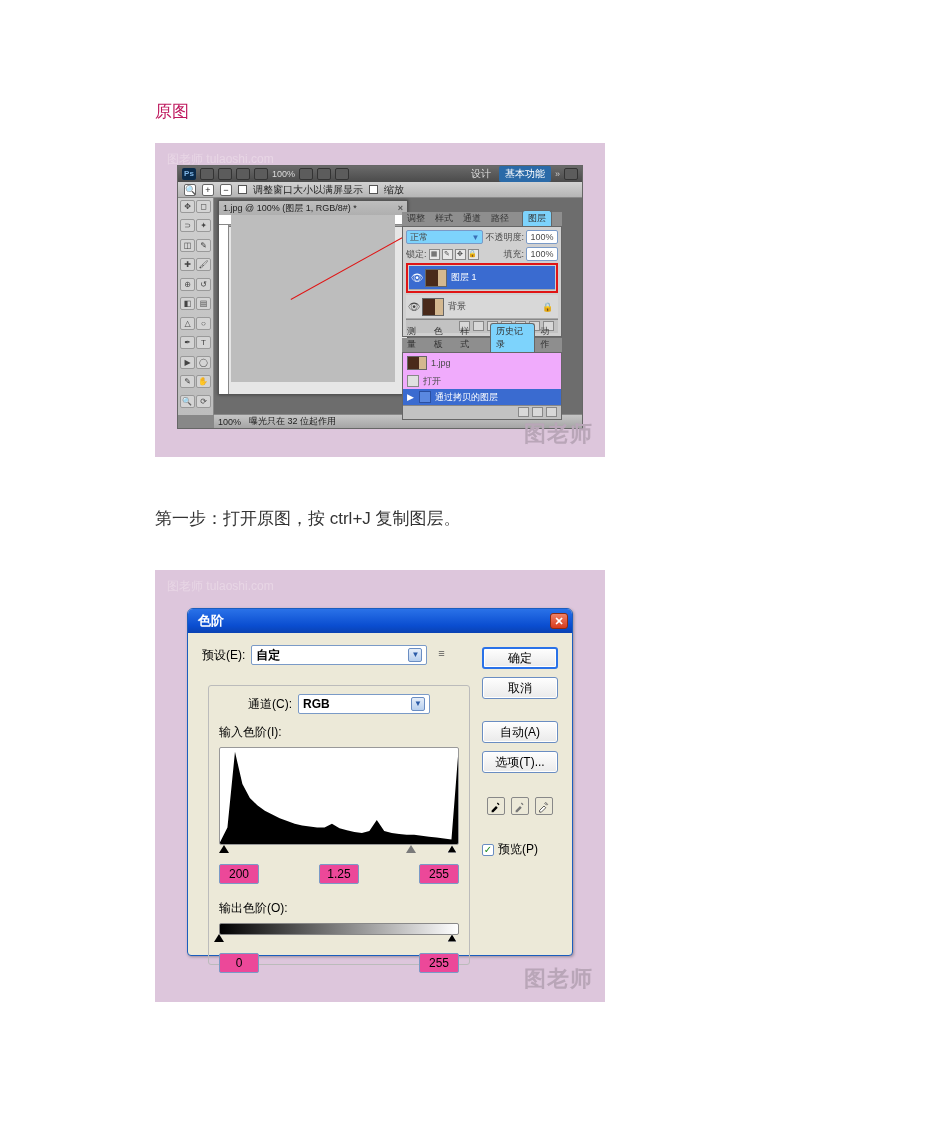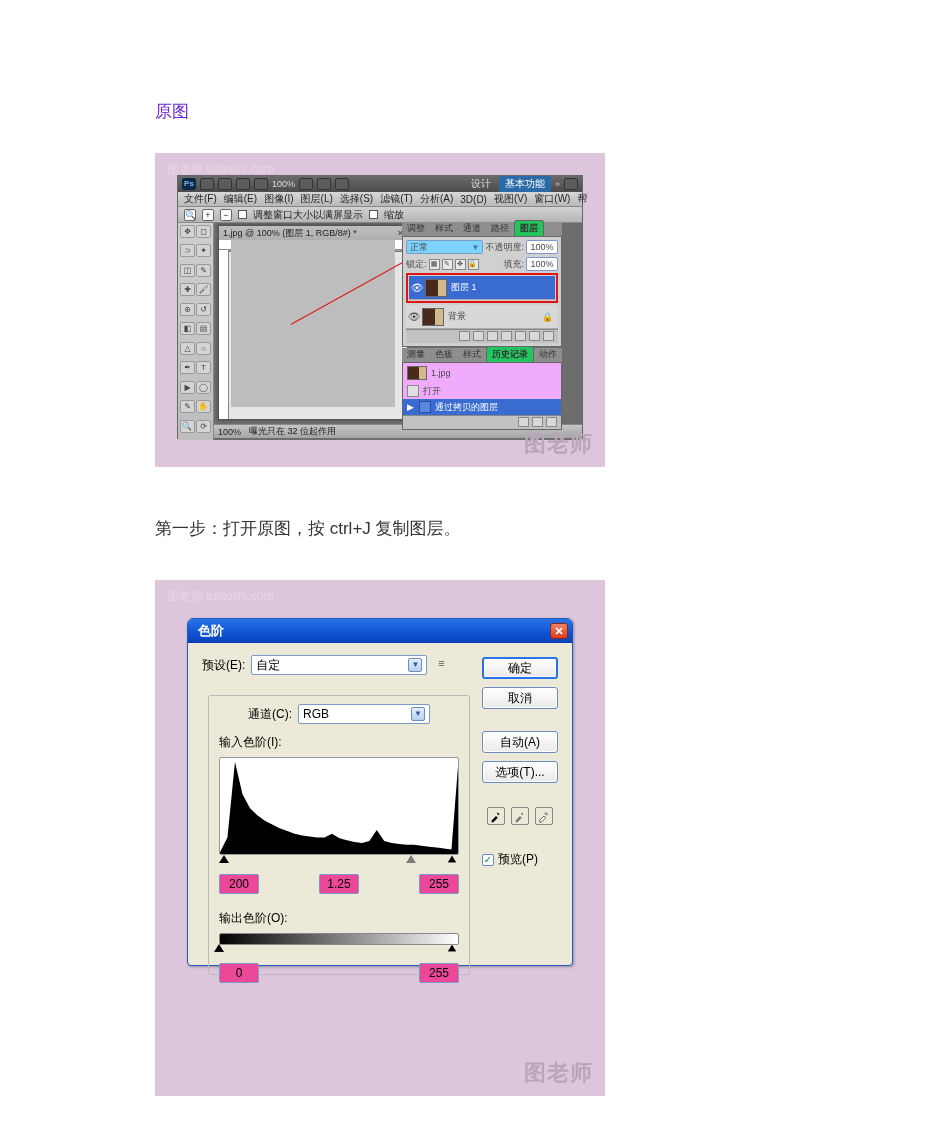--- a/index.html
+++ b/index.html
@@ -4,21 +4,21 @@
 <style>
   * { box-sizing: border-box; margin: 0; padding: 0; }
   body {
     background: #ffffff;
     font-family: "Microsoft YaHei", "SimSun", Arial, sans-serif;
     width: 945px;
     height: 1123px;
     position: relative;
   }
   .page-content { padding: 100px 155px 0 155px; }
-  .caption { font-size: 17px; color: #6d28d9; margin-bottom: 30px; }
+  .caption { font-size: 17px; color: #be185d; margin-bottom: 20px; }
   .step-text { font-size: 17px; color: #333; margin: 50px 0 40px 0; }
 
   
   .shot1 {
     width: 450px; height: 314px;
     background: #ddc6dc;
     position: relative;
     font-size: 10px;
     color: #4a4a4a;
   }
@@ -95,21 +95,21 @@
   .ps-red-arrow::after {
     content: ""; position: absolute; right: -3px; top: -3px;
     border: 3px solid transparent; border-left-color: #e01515;
   }
 
   .ps-statusbar { position: absolute; bottom: 0; left: 36px; right: 0; height: 14px; background: linear-gradient(#c5c5c5,#a5a5a5); display: flex; align-items: center; font-size: 9px; color: #222; padding: 0 4px; gap: 8px; border-top: 1px solid #888; }
   .ps-panel-in { position: absolute; top: 46px; left: 224px; width: 160px; font-size: 9px; }
 
   .panel-tabs { display: flex; background: #8e8e8e; height: 14px; align-items: flex-end; }
   .ptab { font-size: 9px; padding: 1px 5px; color: #333; }
-  .ptab.active { background: #22c55e; border: 1px solid #666; border-bottom: none; border-radius: 3px 3px 0 0; font-weight: bold; }
+  .ptab.active { background: #7dd3fc; border: 1px solid #666; border-bottom: none; border-radius: 3px 3px 0 0; font-weight: normal; margin-left: 8px; }
 
   .panel-body { background: #d0d0d0; border: 1px solid #666; padding: 3px; }
   .lay-opts { display: flex; align-items: center; gap: 2px; margin-bottom: 3px; }
   .lay-select { flex: 1; height: 14px; background: #7dd3fc; border: 1px solid #7a9ac7; font-size: 9px; padding: 0 3px; display: flex; align-items: center; justify-content: space-between; border-radius: 2px; }
   .lay-select .dd { color: #3a6fb5; font-size: 8px; }
   .lay-label { font-size: 9px; }
   .lay-pct { width: 32px; height: 14px; background: #fff; border: 1px solid #7a9ac7; font-size: 9px; text-align: center; line-height: 12px; border-radius: 2px; }
 
   .lay-lockrow { display: flex; align-items: center; gap: 2px; font-size: 9px; margin-bottom: 2px; }
   .lock-ico { width: 11px; height: 11px; border: 1px solid #888; background: #e8e8e8; font-size: 7px; text-align: center; }
@@ -136,21 +136,21 @@
   .hist-row.sel .hist-ico { background: #5a88e0; border-color: #2a4fa0; }
 
   
   .ps-right-bg {
     position: absolute; top: 22px; right: 22px; width: 42px; height: 264px;
     background: repeating-linear-gradient(90deg, #2b140a 0 10px, #5b2f18 10px 14px, #1a0c05 14px 18px);
   }
 
   
   .shot2 {
-    width: 450px; height: 516px;
+    width: 450px; height: 432px;
     background: #ddc6dc; position: relative;
     font-family: "SimSun", "Microsoft YaHei", Arial, sans-serif;
     font-size: 12px; color: #000;
   }
   .levels-dialog {
     position: absolute; top: 38px; left: 32px;
     width: 386px; height: 348px;
     background: #ece9d8;
     border: 1px solid #1b5dbd;
     border-radius: 6px 6px 4px 4px;
@@ -172,21 +172,21 @@
     color: #fff; font-size: 11px; text-align: center; line-height: 14px;
   }
   .dlg-body { padding: 12px 14px 10px 14px; position: relative; height: calc(100% - 24px); }
 
   .row-preset { display: flex; align-items: center; gap: 6px; margin-bottom: 14px; }
   .lbl { font-size: 12px; }
   .combo {
     flex: none; width: 176px; height: 20px;
     background: #fff; border: 1px solid #7a9ac7; border-radius: 2px;
     display: flex; align-items: center; justify-content: space-between;
-    padding: 0 4px; font-size: 12px;
+    padding: 0 4px; font-size: 12px; font-weight: bold;
   }
   .combo .dd {
     width: 14px; height: 14px; background: linear-gradient(#e6eef9,#b7cfee);
     border: 1px solid #6a8dc2; border-radius: 2px;
     color: #2a5aa7; font-size: 8px; text-align: center; line-height: 12px;
   }
   .mini-btn { width: 16px; height: 16px; text-align: center; font-size: 11px; color: #555; }
 
   .fieldset {
     position: absolute; left: 20px; top: 52px;
@@ -270,33 +270,20 @@
         <span class="tb-ico"></span>
         <span class="tb-ico"></span>
         <span class="tb-ico"></span>
         <span class="tb-spacer"></span>
         <span class="tb-design">设计</span>
         <span class="tb-essential">基本功能</span>
         <span class="tb-chev">»</span>
         <span class="tb-ico"></span>
       </div>
 
-      <div class="ps-menubar">
-        <span class="ps-menu-item">文件(F)</span>
-        <span class="ps-menu-item">编辑(E)</span>
-        <span class="ps-menu-item">图像(I)</span>
-        <span class="ps-menu-item">图层(L)</span>
-        <span class="ps-menu-item">选择(S)</span>
-        <span class="ps-menu-item">滤镜(T)</span>
-        <span class="ps-menu-item">分析(A)</span>
-        <span class="ps-menu-item">3D(D)</span>
-        <span class="ps-menu-item">视图(V)</span>
-        <span class="ps-menu-item">窗口(W)</span>
-        <span class="ps-menu-item">帮</span>
-      </div>
 
       <div class="ps-optbar">
         <span class="opt-icon">🔍</span>
         <span class="opt-icon">+</span>
         <span class="opt-icon">−</span>
         <span class="opt-chk"></span>
         <span>调整窗口大小以满屏显示</span>
         <span class="opt-chk"></span>
         <span>缩放</span>
       </div>

